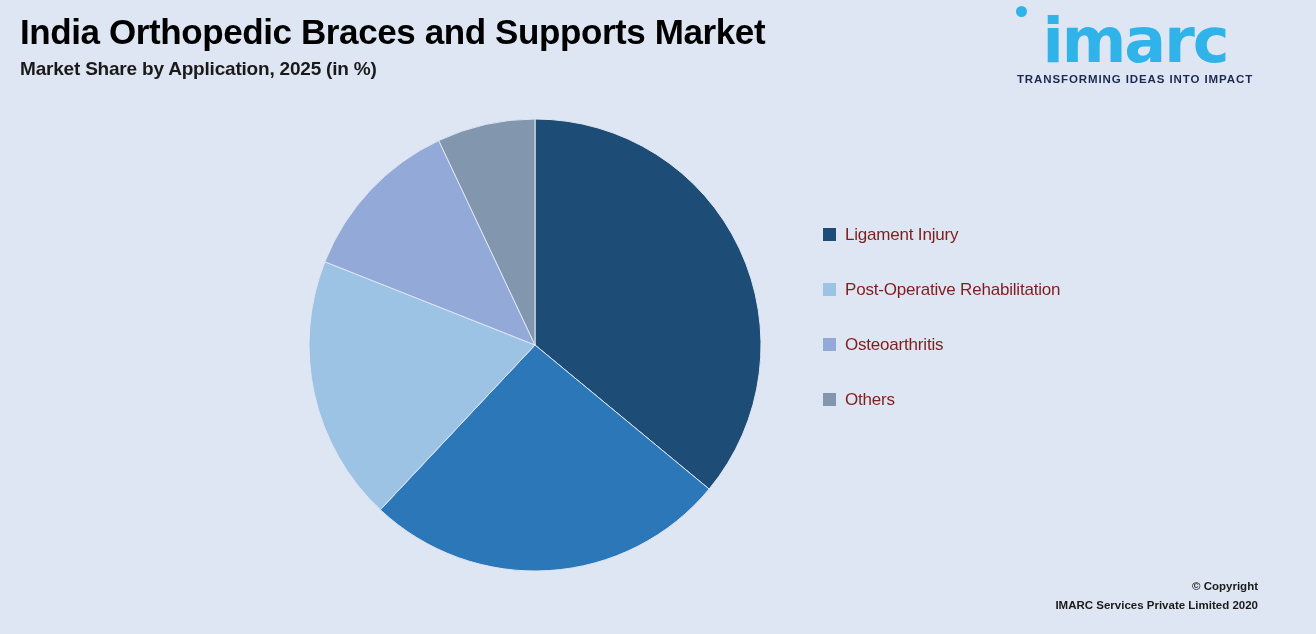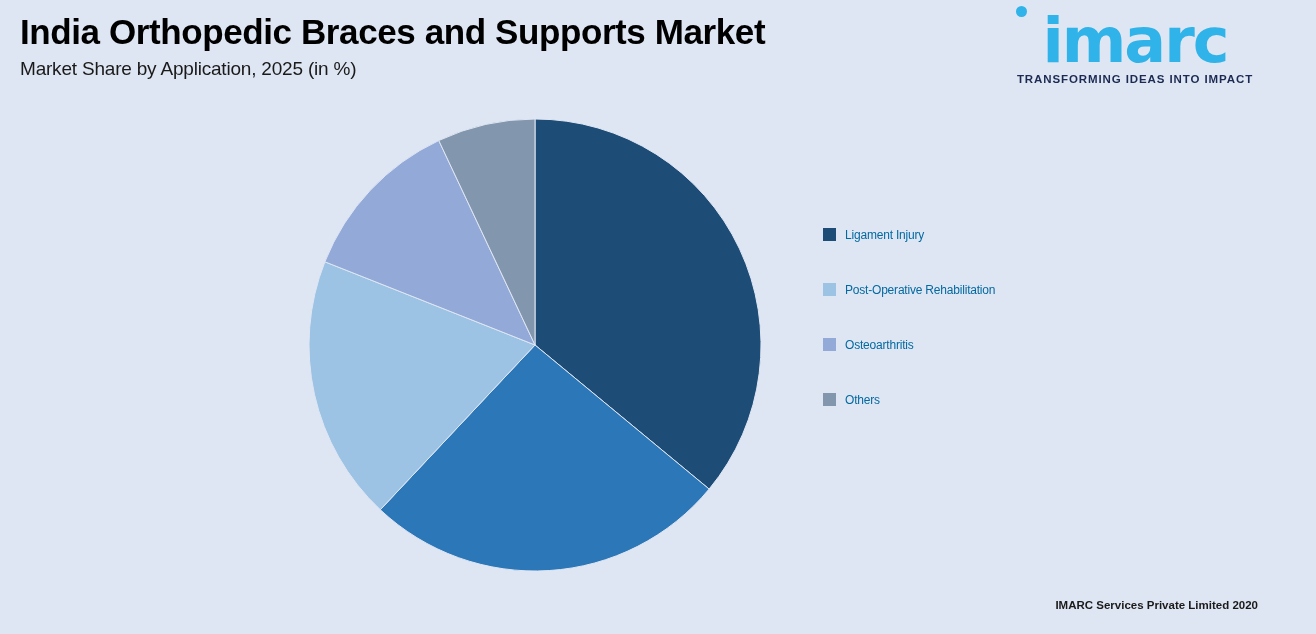--- a/index.html
+++ b/index.html
@@ -33,21 +33,21 @@
     font-size: 35px;
     font-weight: bold;
     color: #000000;
     letter-spacing: -0.4px;
     line-height: 1.15;
     margin: 0;
     white-space: nowrap;
   }
   .chart-subtitle {
     font-size: 19px;
-    font-weight: normal;
+    font-weight: bold;
     color: #1a1a1a;
     margin: 6px 0 4px 0;
     letter-spacing: -0.2px;
     white-space: nowrap;
   }
   
   .brand {
     position: absolute;
     right: 10px;
     top: 4px;
@@ -104,22 +104,22 @@
     align-items: center;
     height: 55px;
   }
   .legend-swatch {
     width: 13px;
     height: 13px;
     flex: 0 0 13px;
     margin-right: 9px;
   }
   .legend-label {
-    font-size: 12px;
-    color: #0369a1;
+    font-size: 17px;
+    color: #7f1d1d;
     letter-spacing: -0.2px;
     white-space: nowrap;
   }
   
   .footer {
     position: absolute;
     right: 22px;
     bottom: 18px;
     text-align: right;
   }
@@ -171,16 +171,17 @@
       <span class="legend-swatch" style="background: rgb(147, 170, 217);"></span>
       <span class="legend-label">Osteoarthritis</span>
     </div>
     <div class="legend-item">
       <span class="legend-swatch" style="background: rgb(130, 150, 173);"></span>
       <span class="legend-label">Others</span>
     </div>
   </div>
 
   <div class="footer">
+    <div class="footer-line">© Copyright</div>
     <div class="footer-line">IMARC Services Private Limited 2020</div>
   </div>
 
 </div>
 
 </body></html>

